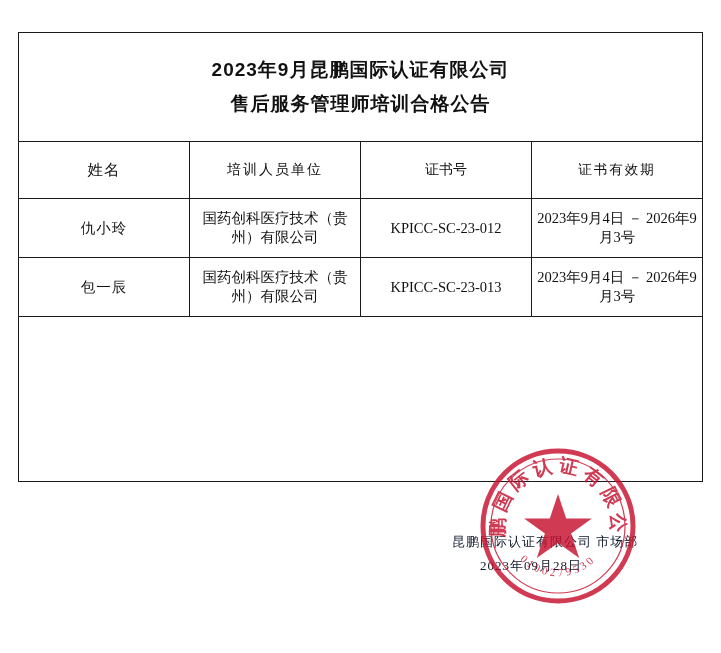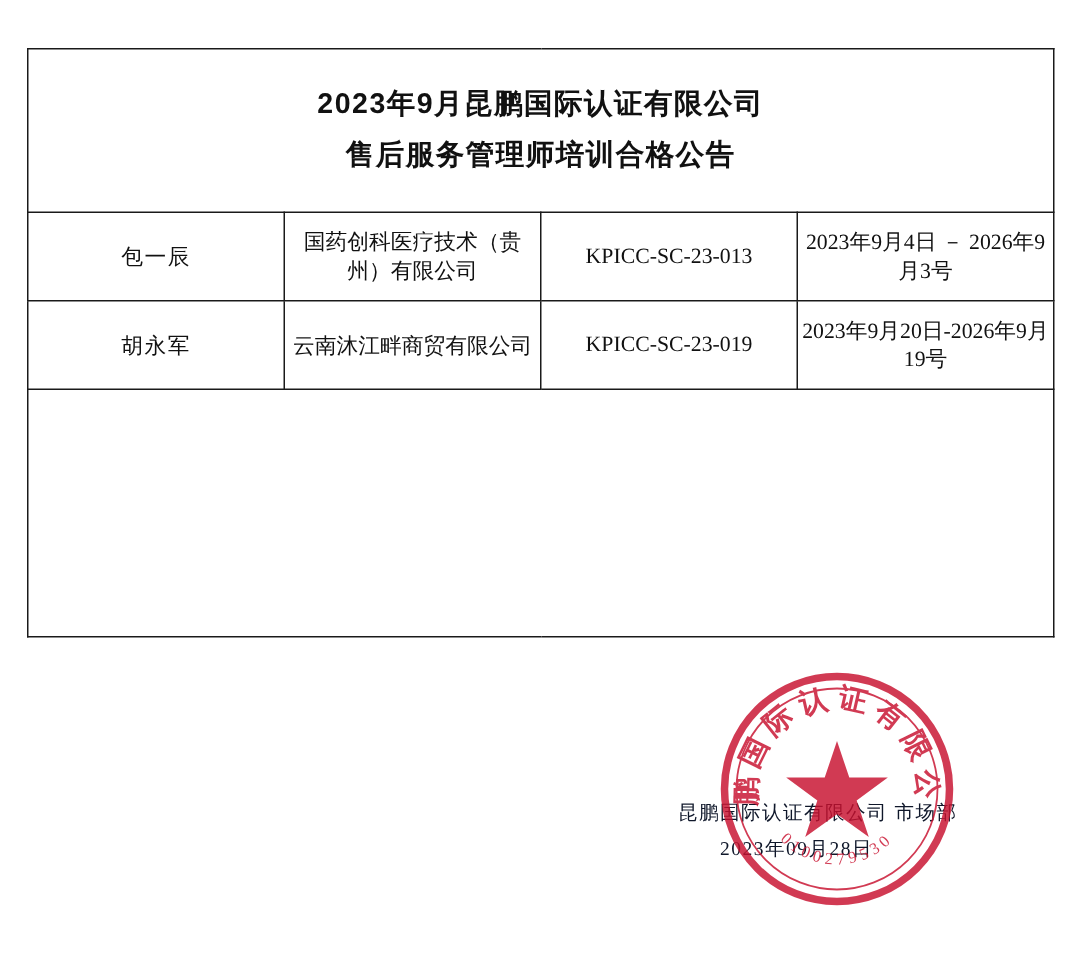--- a/index.html
+++ b/index.html
@@ -121,32 +121,38 @@
 <div class="page">
 
   <table class="doc-table">
     <tbody>
       <tr>
         <td class="title-cell" colspan="4">
           <div class="title-line">2023年9月昆鹏国际认证有限公司</div>
           <div class="title-line">售后服务管理师培训合格公告</div>
         </td>
       </tr>
+      <tr>
+        <th class="head-cell c-name">姓名</th>
+        <th class="head-cell c-unit" style="text-align:center;padding-left:0;">培训人员单位</th>
+        <th class="head-cell c-cert">证书号</th>
+        <th class="head-cell c-valid">证书有效期</th>
+      </tr>
 
+      <tr class="data-row">
+        <td class="c-name">仇小玲</td>
+        <td class="c-unit">国药创科医疗技术（贵州）有限公司</td>
+        <td class="c-cert">KPICC-SC-23-012</td>
+        <td class="c-valid">2023年9月4日 － 2026年9月3号</td>
+      </tr>
       <tr class="data-row">
         <td class="c-name">包一辰</td>
         <td class="c-unit">国药创科医疗技术（贵州）有限公司</td>
         <td class="c-cert">KPICC-SC-23-013</td>
         <td class="c-valid">2023年9月4日 － 2026年9月3号</td>
-      </tr>
-      <tr class="data-row">
-        <td class="c-name">胡永军</td>
-        <td class="c-unit">云南沐江畔商贸有限公司</td>
-        <td class="c-cert">KPICC-SC-23-019</td>
-        <td class="c-valid">2023年9月20日-2026年9月19号</td>
       </tr>
 
       <tr class="blank-row">
         <td colspan="4"></td>
       </tr>
     </tbody>
   </table>
 
   <div class="seal-text-line seal-org">昆鹏国际认证有限公司 市场部</div>
   <div class="seal-text-line seal-date">2023年09月28日</div>

